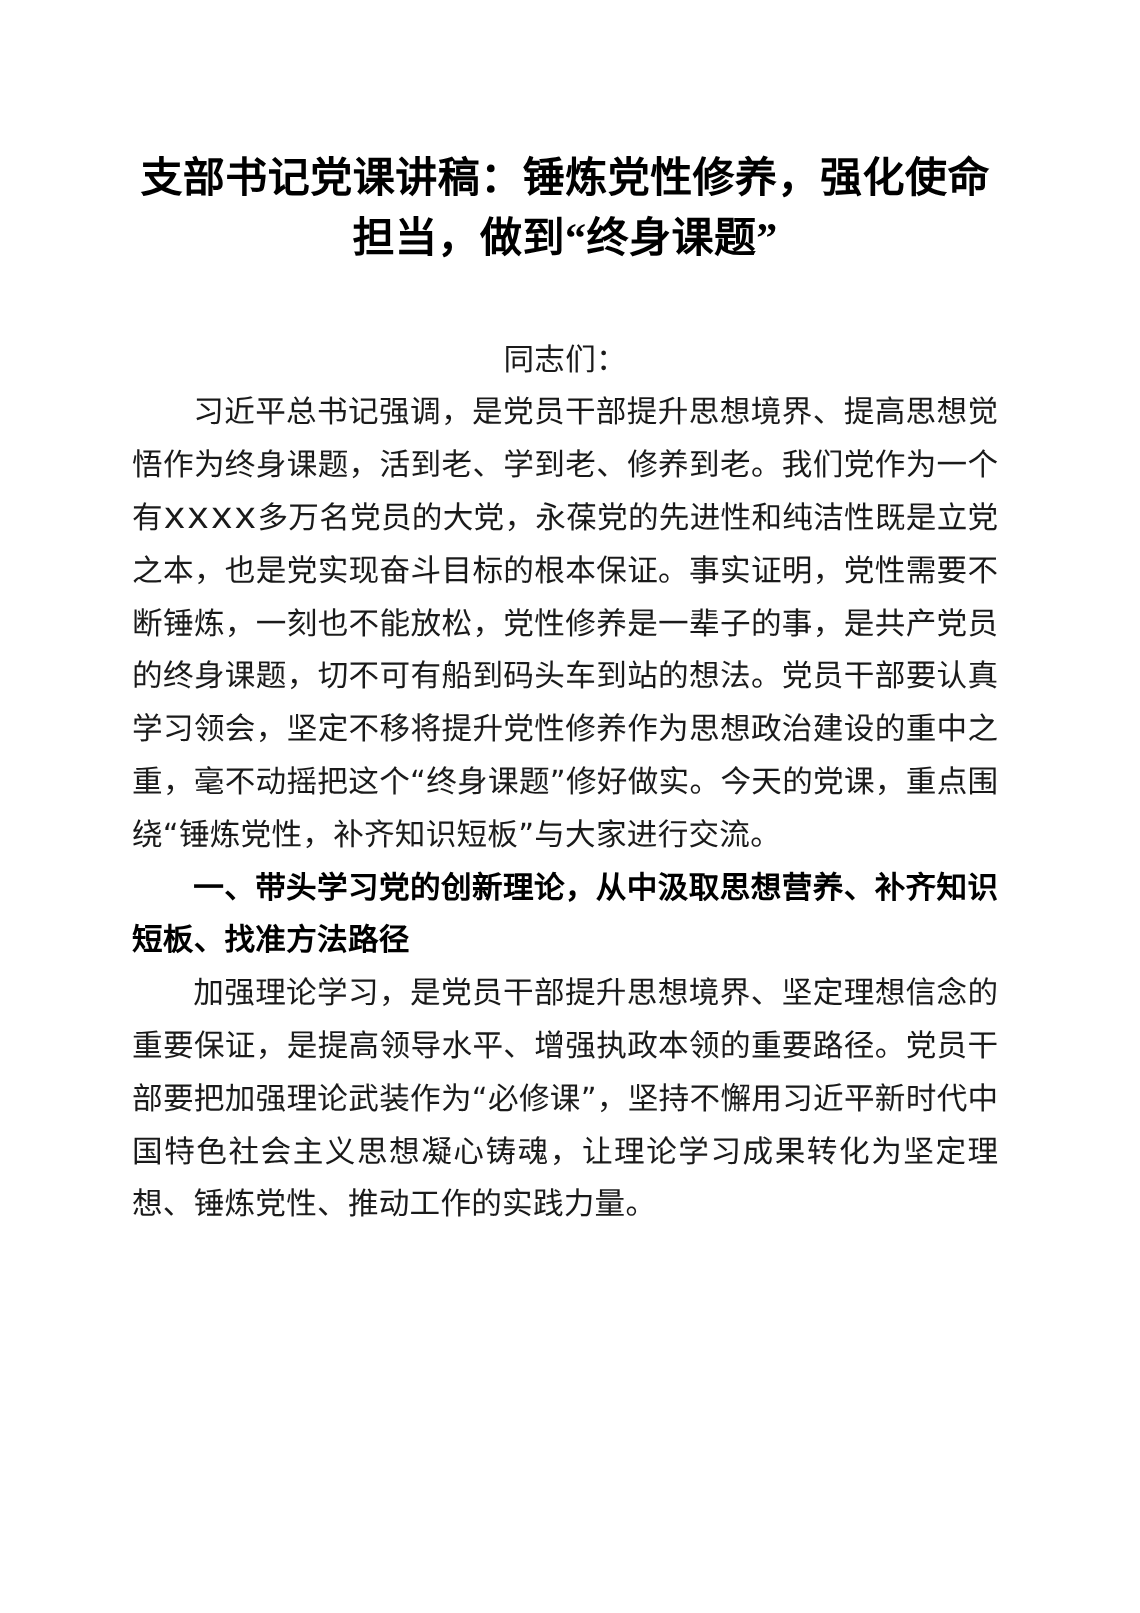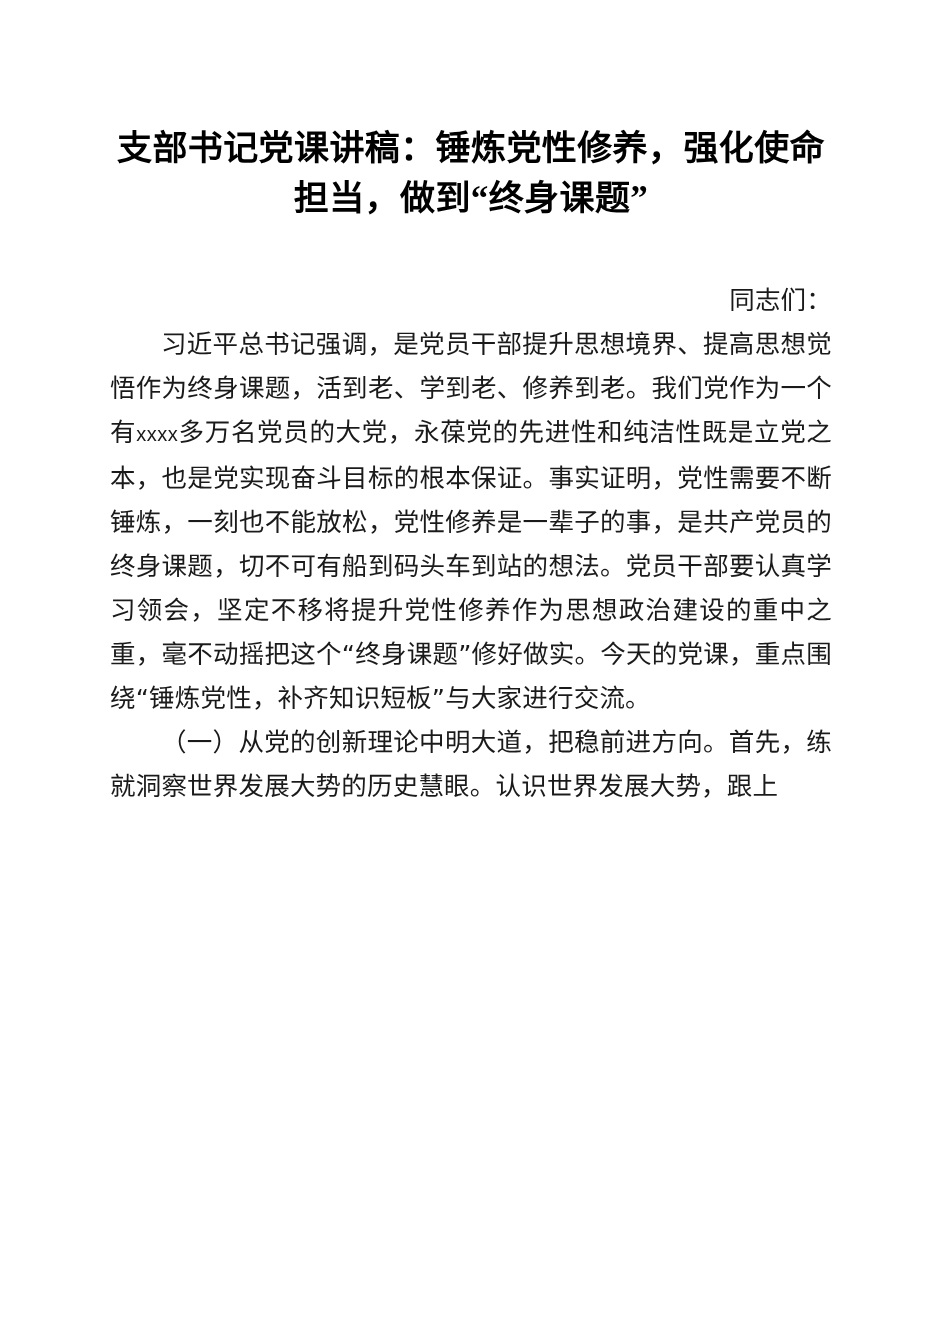--- a/index.html
+++ b/index.html
@@ -57,21 +57,21 @@
     font-size: 25.5px;
     line-height: 44px;
     text-align: justify;
     text-justify: inter-character;
     letter-spacing: 0.2px;
     color: #1a1a1a;
   }
 
   .salutation {
     padding-top: 54px;
-    text-align: right;
+    text-align: center;
   }
 
   .para {
     text-indent: 51px;
   }
 
   .subpara {
     text-indent: 51px;
   }
 
@@ -84,40 +84,41 @@
     line-height: 44px;
     text-align: justify;
     text-justify: inter-character;
     text-indent: 51px;
     letter-spacing: 0.2px;
     color: #000;
   }
 
   
   .latin {
-    font-family: Liberation Sans, sans-serif;
-    font-size: 20px;
+    font-family: Liberation Mono, monospace;
+    font-size: 32px;
     letter-spacing: 0.5px;
   }
 </style>
 </head>
 <body>
 
 <div class="page" style="background: rgb(255, 255, 255);">
   <div class="content">
 
     <h1 class="doc-title">
       <span>支部书记党课讲稿：锤炼党性修养，强化使命</span><br>
       <span>担当，做到“终身课题”</span>
     </h1>
 
     <p class="salutation">同志们：</p>
 
     <p class="para">
       <span>习近平总书记强调，是党员干部提升思想境界、提高思想觉悟作为终身课题，活到老、学到老、修养到老。我们党作为一个有</span><span class="latin">xxxx</span><span>多万名党员的大党，永葆党的先进性和纯洁性既是立党之本，也是党实现奋斗目标的根本保证。事实证明，党性需要不断锤炼，一刻也不能放松，党性修养是一辈子的事，是共产党员的终身课题，切不可有船到码头车到站的想法。党员干部要认真学习领会，坚定不移将提升党性修养作为思想政治建设的重中之重，毫不动摇把这个“终身课题”修好做实。今天的党课，重点围绕“锤炼党性，补齐知识短板”与大家进行交流。</span>
     </p>
 
+    <p class="section-heading">一、带头学习党的创新理论，从中汲取思想营养、补齐知识短板、找准方法路径</p>
 
+    <p class="para">加强理论学习，是党员干部提升思想境界、坚定理想信念的重要保证，是提高领导水平、增强执政本领的重要路径。党员干部要把加强理论武装作为“必修课”，坚持不懈用习近平新时代中国特色社会主义思想凝心铸魂，让理论学习成果转化为坚定理想、锤炼党性、推动工作的实践力量。</p>
 
-    <p class="subpara">（一）从党的创新理论中明大道，把稳前进方向。首先，练就洞察世界发展大势的历史慧眼。认识世界发展大势，跟上</p>
 
   </div>
 </div>
 
 </body></html>

